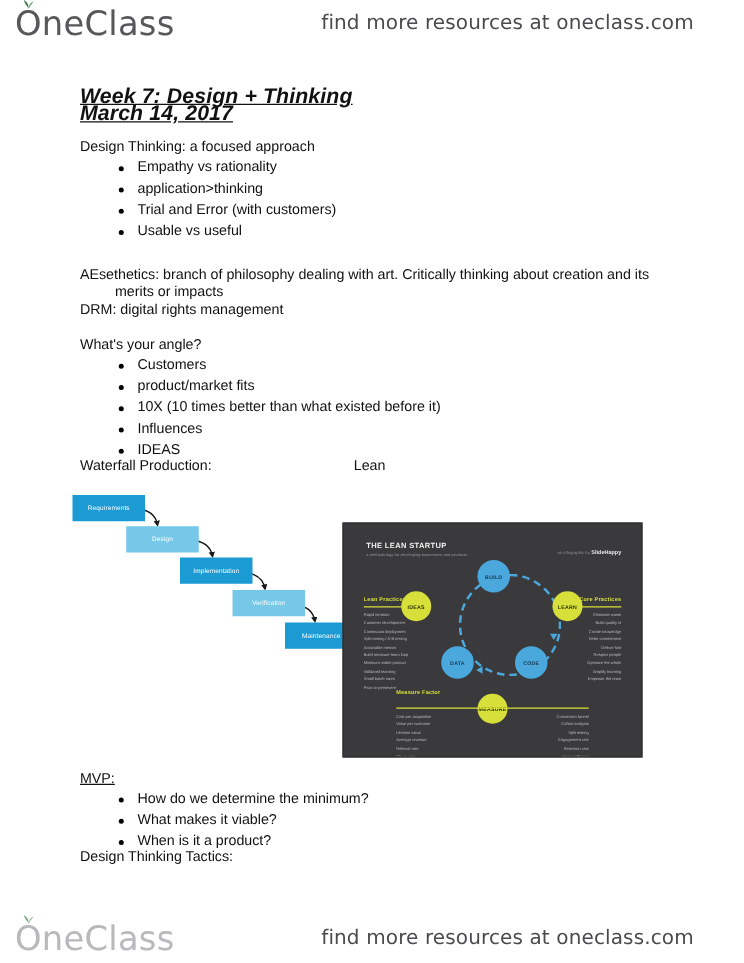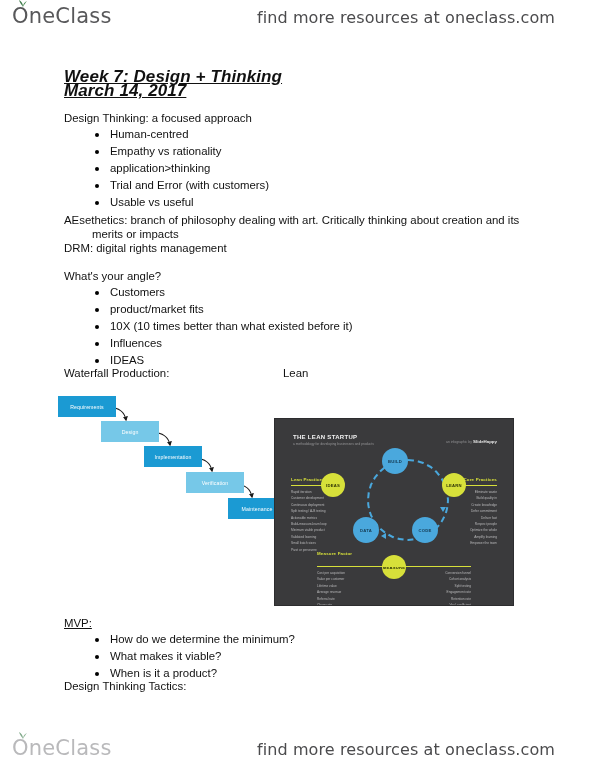--- a/index.html
+++ b/index.html
@@ -18,21 +18,21 @@
   .brandbar{
     position:absolute;left:0;right:0;
     display:flex;align-items:center;
   }
   .brandbar.top{top:4px;height:30px;}
   .brandbar.bottom{top:736px;height:30px;}
   .logo{
     position:absolute;left:12px;top:0;
     display:flex;align-items:flex-end;
     font-family:"DejaVu Sans", sans-serif;
-    font-size:21px;letter-spacing:.2px;
+    font-size:27px;letter-spacing:.2px;
     color:#58585a;font-weight:400;
   }
   .brandbar.bottom .logo{color:#b9b9bb;}
   .logo .mark{position:relative;display:inline-block;}
   .logo .sprout{
     position:absolute;left:6px;top:-4px;width:10px;height:7px;
   }
   .findmore{
     position:absolute;right:40px;top:4px;
     font-family:"DejaVu Sans", sans-serif;
@@ -134,21 +134,20 @@
     <div class="findmore">find more resources at oneclass.com</div>
   </div>
 
   <div class="notes">
 
     <div class="title-line t1">Week 7: Design + Thinking</div>
     <div class="title-line t2">March 14, 2017</div>
 
     <div class="para" style="top:49px;">Design Thinking: a focused approach</div>
     <ul class="b" style="top:62px;">
-      <li>Human-centred</li>
       <li>Empathy vs rationality</li>
       <li>application&gt;thinking</li>
       <li>Trial and Error (with customers)</li>
       <li>Usable vs useful</li>
     </ul>
 
     <div class="para" style="top:151px;">AEsethetics: branch of philosophy dealing with art. Critically thinking about creation and its</div>
     <div class="para" style="top:165px;padding-left:28px;">merits or impacts</div>
     <div class="para" style="top:179px;">DRM: digital rights management</div>
 

